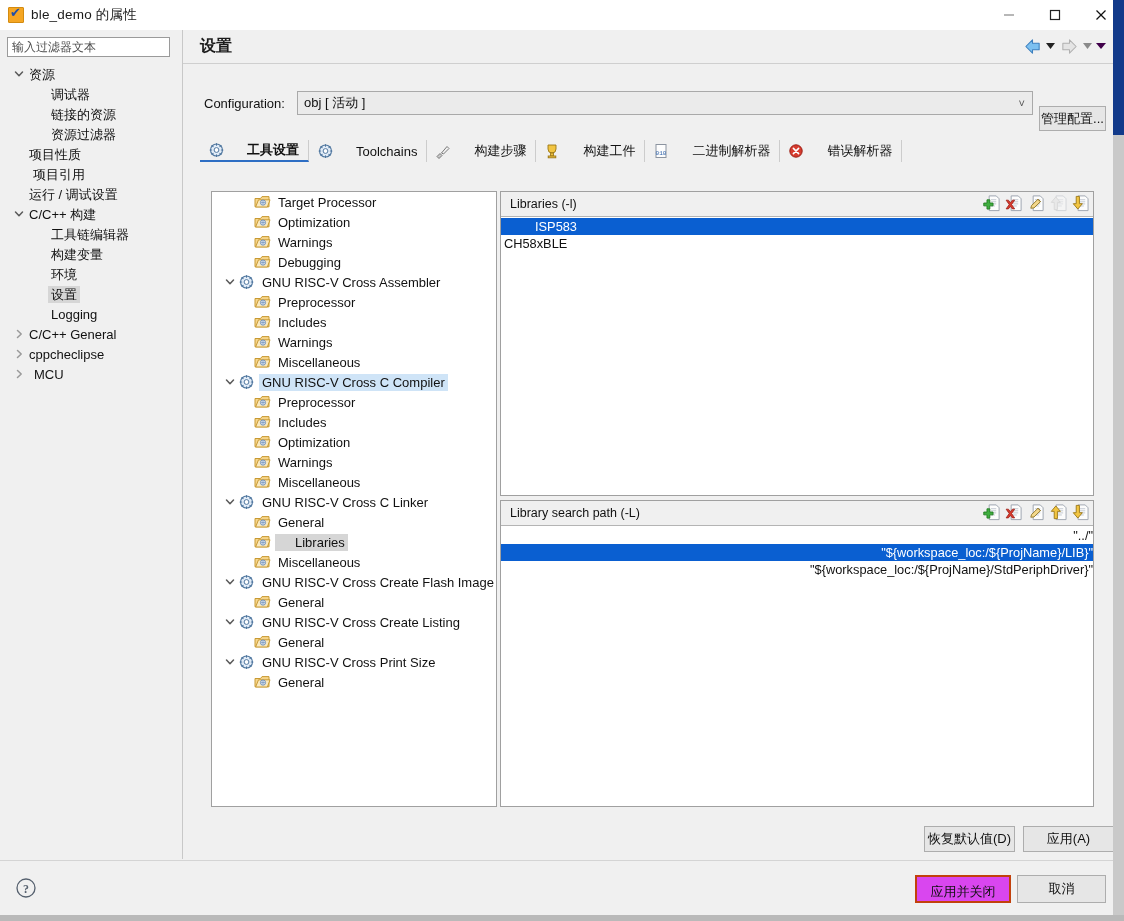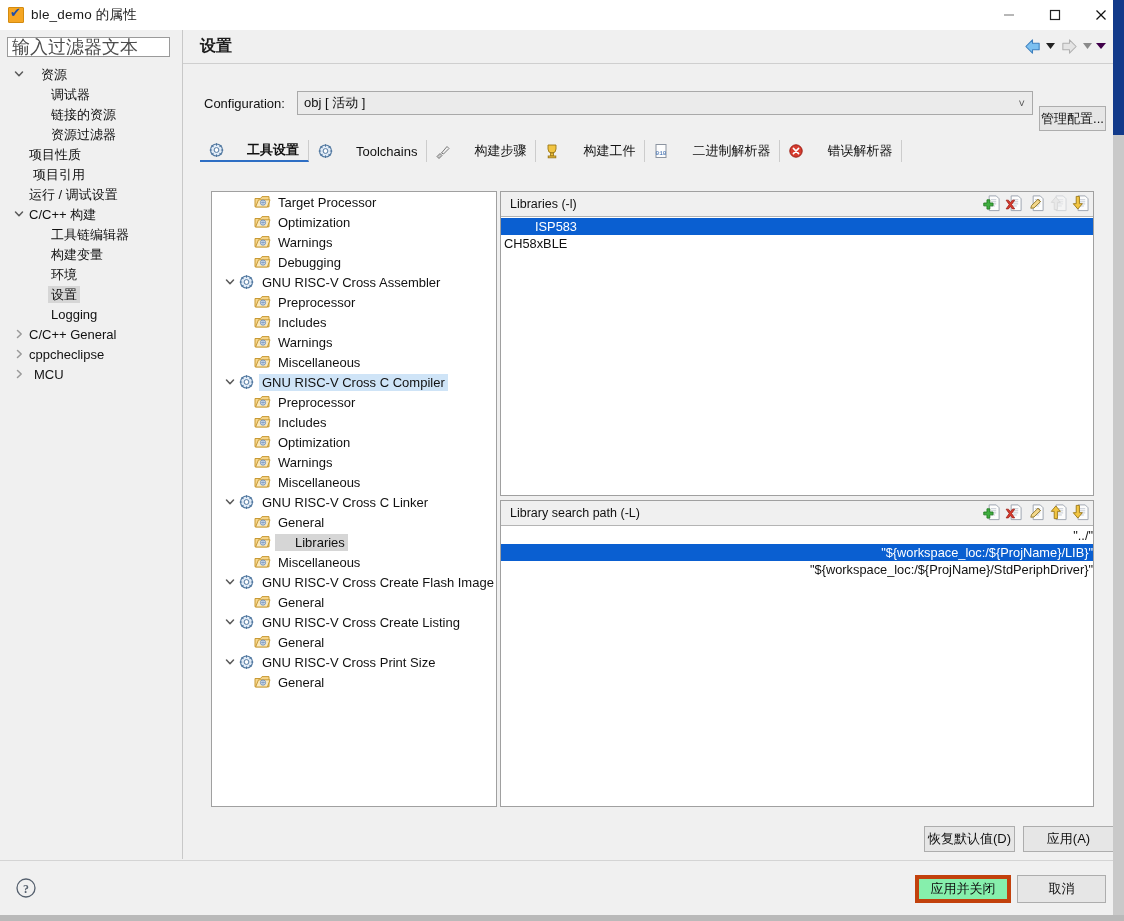--- a/index.html
+++ b/index.html
@@ -33,21 +33,21 @@
   .wbtn svg{display:block;}
 
   
   .leftcol{
     position:absolute;left:0;top:30px;width:182px;height:829px;
     background:#f0f0f0;border-right:1px solid #c8c8c8;
   }
   .filterbox{
     position:absolute;left:7px;top:7px;width:163px;height:20px;
     background:#fff;border:1px solid #9a9a9a;box-sizing:border-box;
-    font-size:18px;color:#4d4d4d;padding:2px 4px;line-height:15px;
+    font-size:12px;color:#4d4d4d;padding:2px 4px;line-height:15px;
   }
   .tree{position:absolute;left:0;top:34px;width:182px;}
   .tnode{height:20px;display:flex;align-items:center;font-size:13px;color:#111;white-space:nowrap;}
   .tw{width:14px;display:flex;align-items:center;justify-content:center;flex:0 0 auto;}
   .tw svg{display:block;}
   .tlabel{padding:0 3px;line-height:17px;}
   .tnode.sel .tlabel{background:#d6d6d6;}
 
   
   .rightpane{
@@ -122,21 +122,21 @@
   }
   .btnbar2{
     position:absolute;left:0;top:860px;width:1124px;height:61px;
     background:#f0f0f0;border-top:1px solid #d4d4d4;
   }
   .btn{
     position:absolute;background:#e6e6e6;border:1px solid #adadad;box-sizing:border-box;
     font-size:13px;color:#111;display:flex;align-items:center;justify-content:center;
     white-space:nowrap;
   }
-  .btn.focus{border:4px solid #c2410c;background:#86efac;}
+  .btn.focus{border:2px solid #c2410c;background:#d946ef;align-items:flex-end;}
   .helpicon{position:absolute;left:15px;top:16px;width:22px;height:22px;}
 
   .blue-edge{position:absolute;right:0;top:0;width:11px;height:135px;background:#123a8a;}
   .grey-edge{position:absolute;right:0;top:135px;width:11px;height:786px;background:#c9c9c9;}
   .bottom-shadow{position:absolute;left:0;top:915px;width:1124px;height:6px;background:#b9b9b9;}
 </style>
 </head>
 <body>
 
 <div class="win">
@@ -169,21 +169,21 @@
 
   <div class="leftcol">
     <div class="filterbox">输入过滤器文本</div>
     <div class="tree" id="sidebar-tree">
         <div class="tnode">
           <span class="tw" style="margin-left:12px">
             <svg width="10" height="10" viewBox="0 0 10 10">
               <path d="M1.5 3 L5 6.8 L8.5 3" fill="none" stroke="#5a5a5a" stroke-width="1.5" stroke-linecap="round" stroke-linejoin="round"></path>
             </svg>
           </span>
-          <span class="tlabel" style="margin-left:12px">资源</span>
+          <span class="tlabel" style="margin-left:0px">资源</span>
         </div>
         <div class="tnode">
           <span class="tw" style="margin-left:20px"></span>
           <span class="tlabel" style="margin-left:14px">调试器</span>
         </div>
         <div class="tnode">
           <span class="tw" style="margin-left:20px"></span>
           <span class="tlabel" style="margin-left:14px">链接的资源</span>
         </div>
         <div class="tnode">

